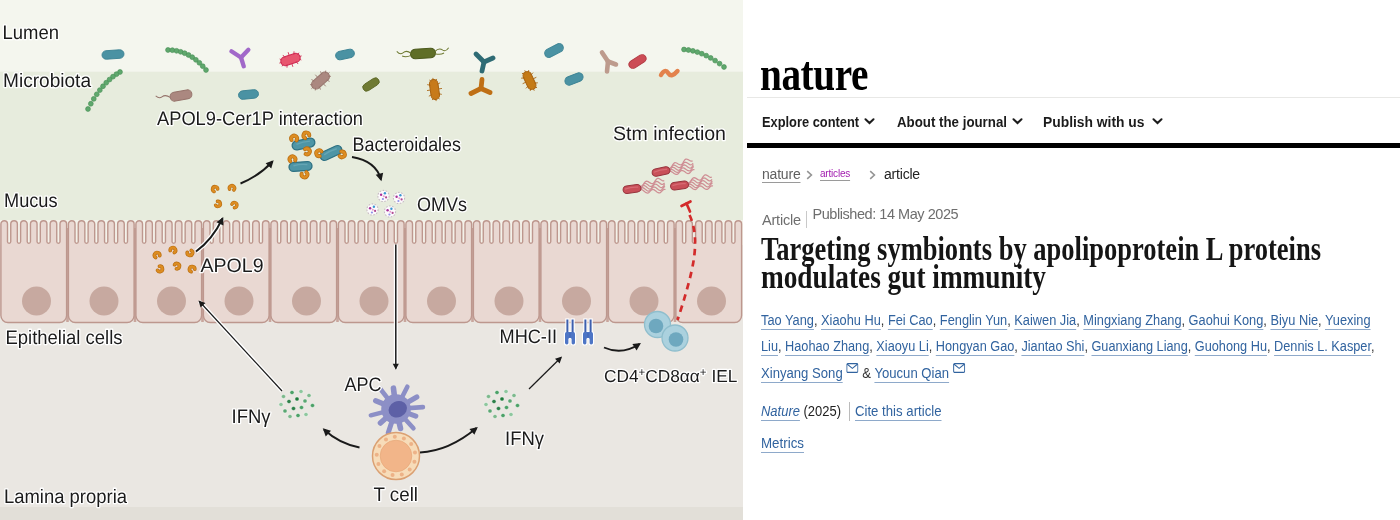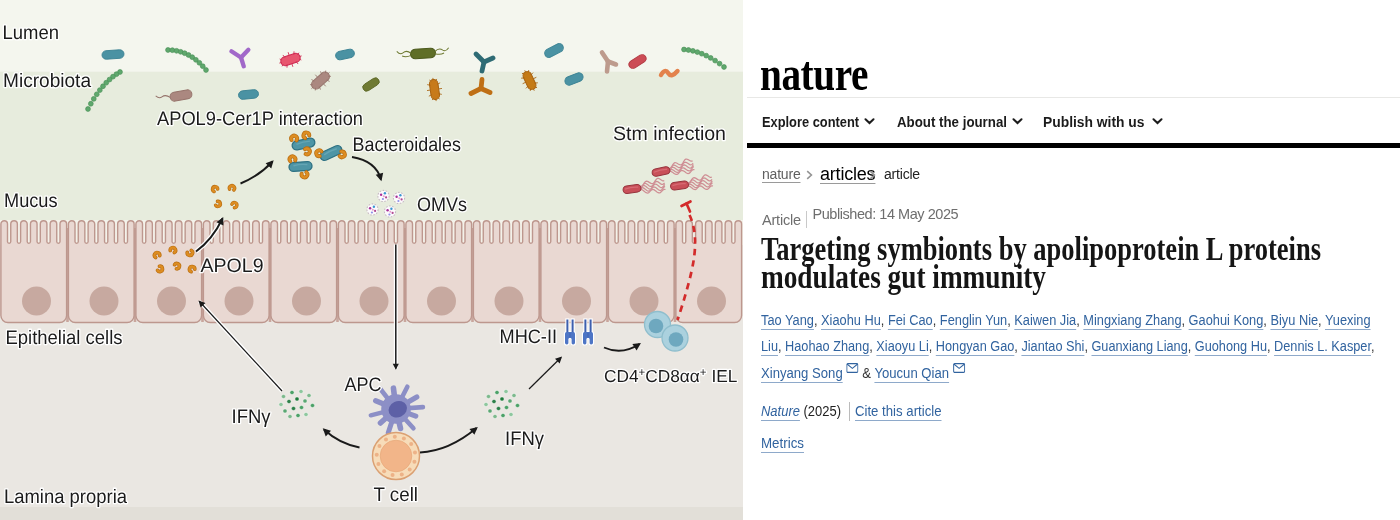--- a/index.html
+++ b/index.html
@@ -475,21 +475,21 @@
       <path d="M1.5,1.2 L5.5,5 L9.5,1.2" fill="none" stroke="#1c1c1c" stroke-width="2" stroke-linecap="round"></path>
     </svg>
 <svg style="position:absolute;left:1151.5px;top:118.2px" width="11" height="7" viewBox="0 0 11 7">
       <path d="M1.5,1.2 L5.5,5 L9.5,1.2" fill="none" stroke="#1c1c1c" stroke-width="2" stroke-linecap="round"></path>
     </svg>
 <div style="position:absolute;left:747px;top:143px;width:653px;height:4.5px;background:#000"></div>
 <div style="position:absolute;top:167px;font-size:14px;line-height:14px;white-space:nowrap;letter-spacing:-0.2px;left:762px;color:#5f5f5f;text-decoration:underline;text-underline-offset:3px;text-decoration-color:#9a9a9a;text-decoration-thickness:1px">nature</div>
 <svg style="position:absolute;left:805.5px;top:169.5px" width="7" height="10" viewBox="0 0 7 10">
       <path d="M1.2,1.2 L5.4,5 L1.2,8.8" fill="none" stroke="#949494" stroke-width="1.6"></path>
     </svg>
-<div style="position:absolute;top:167px;font-size:18px;line-height:14px;white-space:nowrap;letter-spacing:-0.2px;left:820px;color:#000000;text-decoration:underline;text-underline-offset:3px;text-decoration-color:#9a9a9a;text-decoration-thickness:1px">articles</div>
+<div style="position:absolute;top:167px;font-size:10px;line-height:14px;white-space:nowrap;letter-spacing:-0.2px;left:820px;color:#a21caf;text-decoration:underline;text-underline-offset:3px;text-decoration-color:#9a9a9a;text-decoration-thickness:1px">articles</div>
 <svg style="position:absolute;left:868.5px;top:169.5px" width="7" height="10" viewBox="0 0 7 10">
       <path d="M1.2,1.2 L5.4,5 L1.2,8.8" fill="none" stroke="#949494" stroke-width="1.6"></path>
     </svg>
 <div style="position:absolute;top:167px;font-size:14px;line-height:14px;white-space:nowrap;letter-spacing:-0.2px;left:884px;color:#222222">article</div>
 <div style="position:absolute;left:762px;top:212.5px;font-size:14.5px;line-height:14.5px;color:#6e6e6e;letter-spacing:-0.2px">Article</div>
 <div style="position:absolute;left:806px;top:211px;width:1.3px;height:17px;background:#c9c9c9"></div>
 <div style="position:absolute;left:812.5px;top:207px;font-size:14.5px;line-height:14.5px;color:#6e6e6e;letter-spacing:-0.45px">Published: 14 May 2025</div>
 <div id="t1" style="position:absolute;left:761px;font-family:'Liberation Serif',serif;font-weight:700;font-size:34px;line-height:34px;color:#151515;white-space:nowrap;transform-origin:0 0;top:232.3px;transform:scaleX(0.7797)">Targeting symbionts by apolipoprotein L proteins</div>
 <div id="t2" style="position:absolute;left:761px;font-family:'Liberation Serif',serif;font-weight:700;font-size:34px;line-height:34px;color:#151515;white-space:nowrap;transform-origin:0 0;top:259.7px;transform:scaleX(0.8025)">modulates gut immunity</div>
 <div id="a1" style="position:absolute;left:761px;font-size:14px;line-height:14px;color:#333;white-space:nowrap;transform-origin:0 0;top:312.7px;transform:scaleX(0.9141)"><span style="color:#31639f;text-decoration:underline;text-underline-offset:3.5px;text-decoration-color:rgba(49,99,159,0.55);text-decoration-thickness:1px">Tao Yang</span>, <span style="color:#31639f;text-decoration:underline;text-underline-offset:3.5px;text-decoration-color:rgba(49,99,159,0.55);text-decoration-thickness:1px">Xiaohu Hu</span>, <span style="color:#31639f;text-decoration:underline;text-underline-offset:3.5px;text-decoration-color:rgba(49,99,159,0.55);text-decoration-thickness:1px">Fei Cao</span>, <span style="color:#31639f;text-decoration:underline;text-underline-offset:3.5px;text-decoration-color:rgba(49,99,159,0.55);text-decoration-thickness:1px">Fenglin Yun</span>, <span style="color:#31639f;text-decoration:underline;text-underline-offset:3.5px;text-decoration-color:rgba(49,99,159,0.55);text-decoration-thickness:1px">Kaiwen Jia</span>, <span style="color:#31639f;text-decoration:underline;text-underline-offset:3.5px;text-decoration-color:rgba(49,99,159,0.55);text-decoration-thickness:1px">Mingxiang Zhang</span>, <span style="color:#31639f;text-decoration:underline;text-underline-offset:3.5px;text-decoration-color:rgba(49,99,159,0.55);text-decoration-thickness:1px">Gaohui Kong</span>, <span style="color:#31639f;text-decoration:underline;text-underline-offset:3.5px;text-decoration-color:rgba(49,99,159,0.55);text-decoration-thickness:1px">Biyu Nie</span>, <span style="color:#31639f;text-decoration:underline;text-underline-offset:3.5px;text-decoration-color:rgba(49,99,159,0.55);text-decoration-thickness:1px">Yuexing</span></div>

